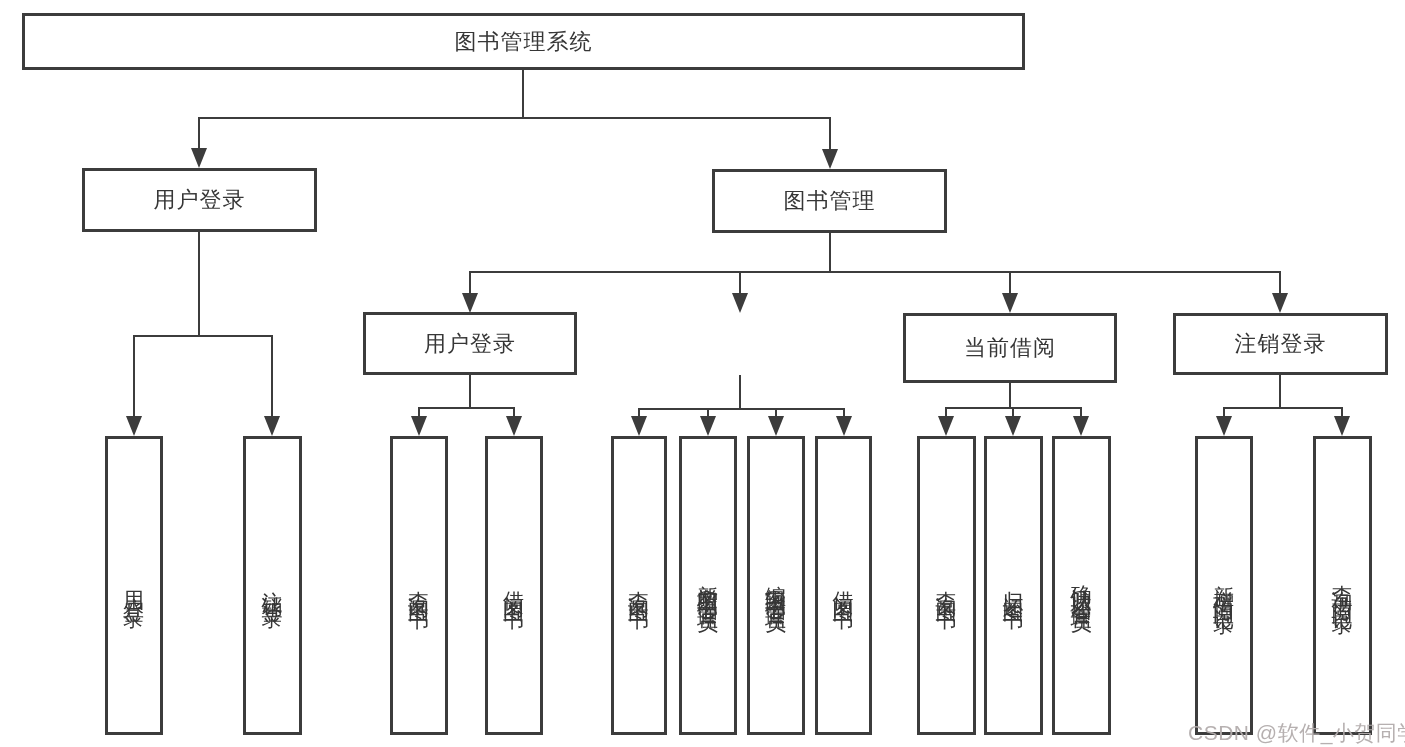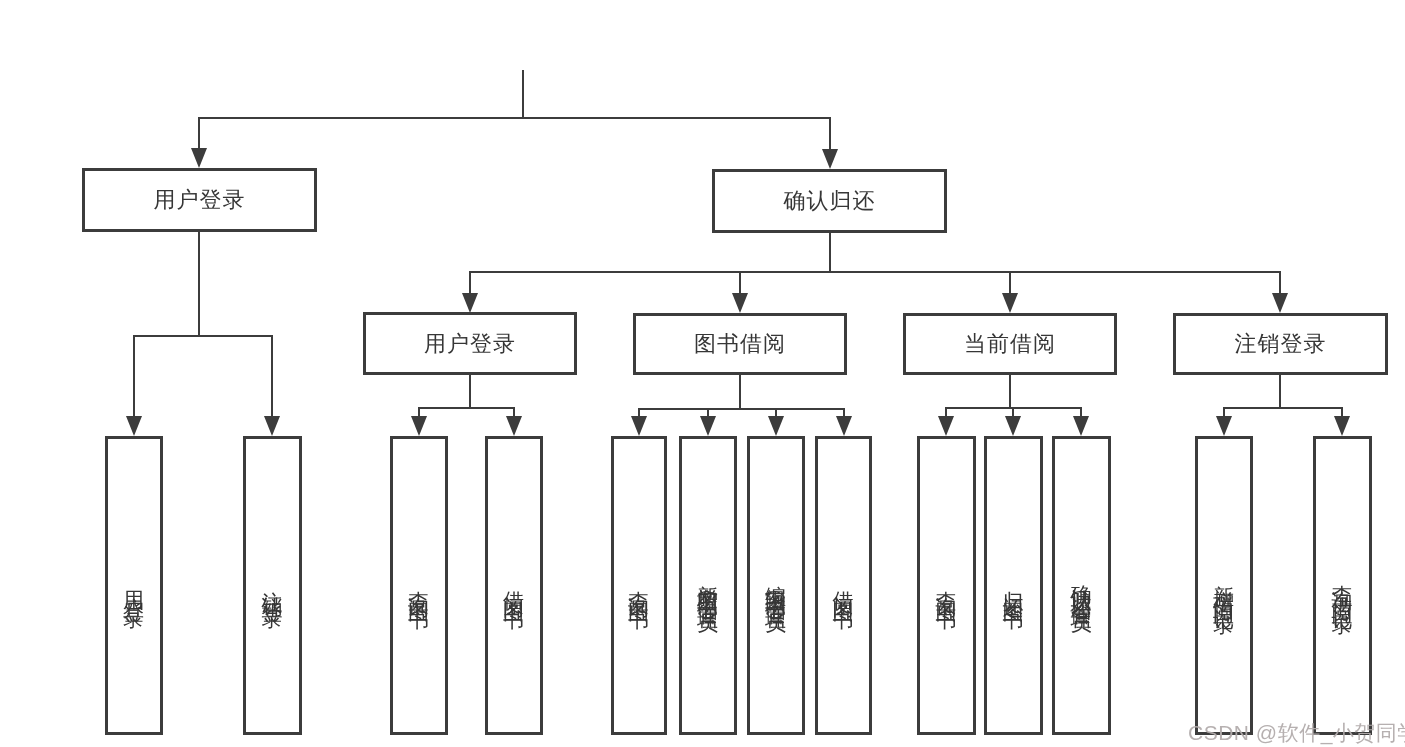--- a/index.html
+++ b/index.html
@@ -89,35 +89,35 @@
   <div class="arrow" style="left:1005px;top:416px;"></div>
   <div class="arrow" style="left:1073px;top:416px;"></div>
 
   <div class="ln" style="left:1279px;top:375px;width:2px;height:33px;"></div>
   <div class="ln" style="left:1223px;top:407px;width:120px;height:2px;"></div>
   <div class="ln" style="left:1223px;top:407px;width:2px;height:12px;"></div>
   <div class="ln" style="left:1341px;top:407px;width:2px;height:12px;"></div>
   <div class="arrow" style="left:1216px;top:416px;"></div>
   <div class="arrow" style="left:1334px;top:416px;"></div>
 
+  <div class="box z10" style="left:22px;top:13px;width:1003px;height:57px;">
+    <span class="hlabel">图书管理系统</span>
+  </div>
 
   <div class="box z10" style="left:82px;top:168px;width:235px;height:64px;">
     <span class="hlabel">用户登录</span>
   </div>
   <div class="box z10" style="left:712px;top:169px;width:235px;height:64px;">
-    <span class="hlabel">确认归还</span>
+    <span class="hlabel">图书管理</span>
   </div>
 
   <div class="box z10" style="left:363px;top:312px;width:214px;height:63px;">
     <span class="hlabel">用户登录</span>
   </div>
-  <div class="box z10" style="left:633px;top:313px;width:214px;height:62px;">
-    <span class="hlabel">图书借阅</span>
-  </div>
-  <div class="box z10" style="left:903px;top:313px;width:214px;height:62px;">
+  <div class="box z10" style="left:903px;top:313px;width:214px;height:70px;">
     <span class="hlabel">当前借阅</span>
   </div>
   <div class="box z10" style="left:1173px;top:313px;width:215px;height:62px;">
     <span class="hlabel">注销登录</span>
   </div>
 
   <div class="vbox z10" style="left:105px;top:436px;width:58px;height:299px;">
     <span class="vtext">用户登录</span>
   </div>
   <div class="vbox z10" style="left:243px;top:436px;width:59px;height:299px;">

